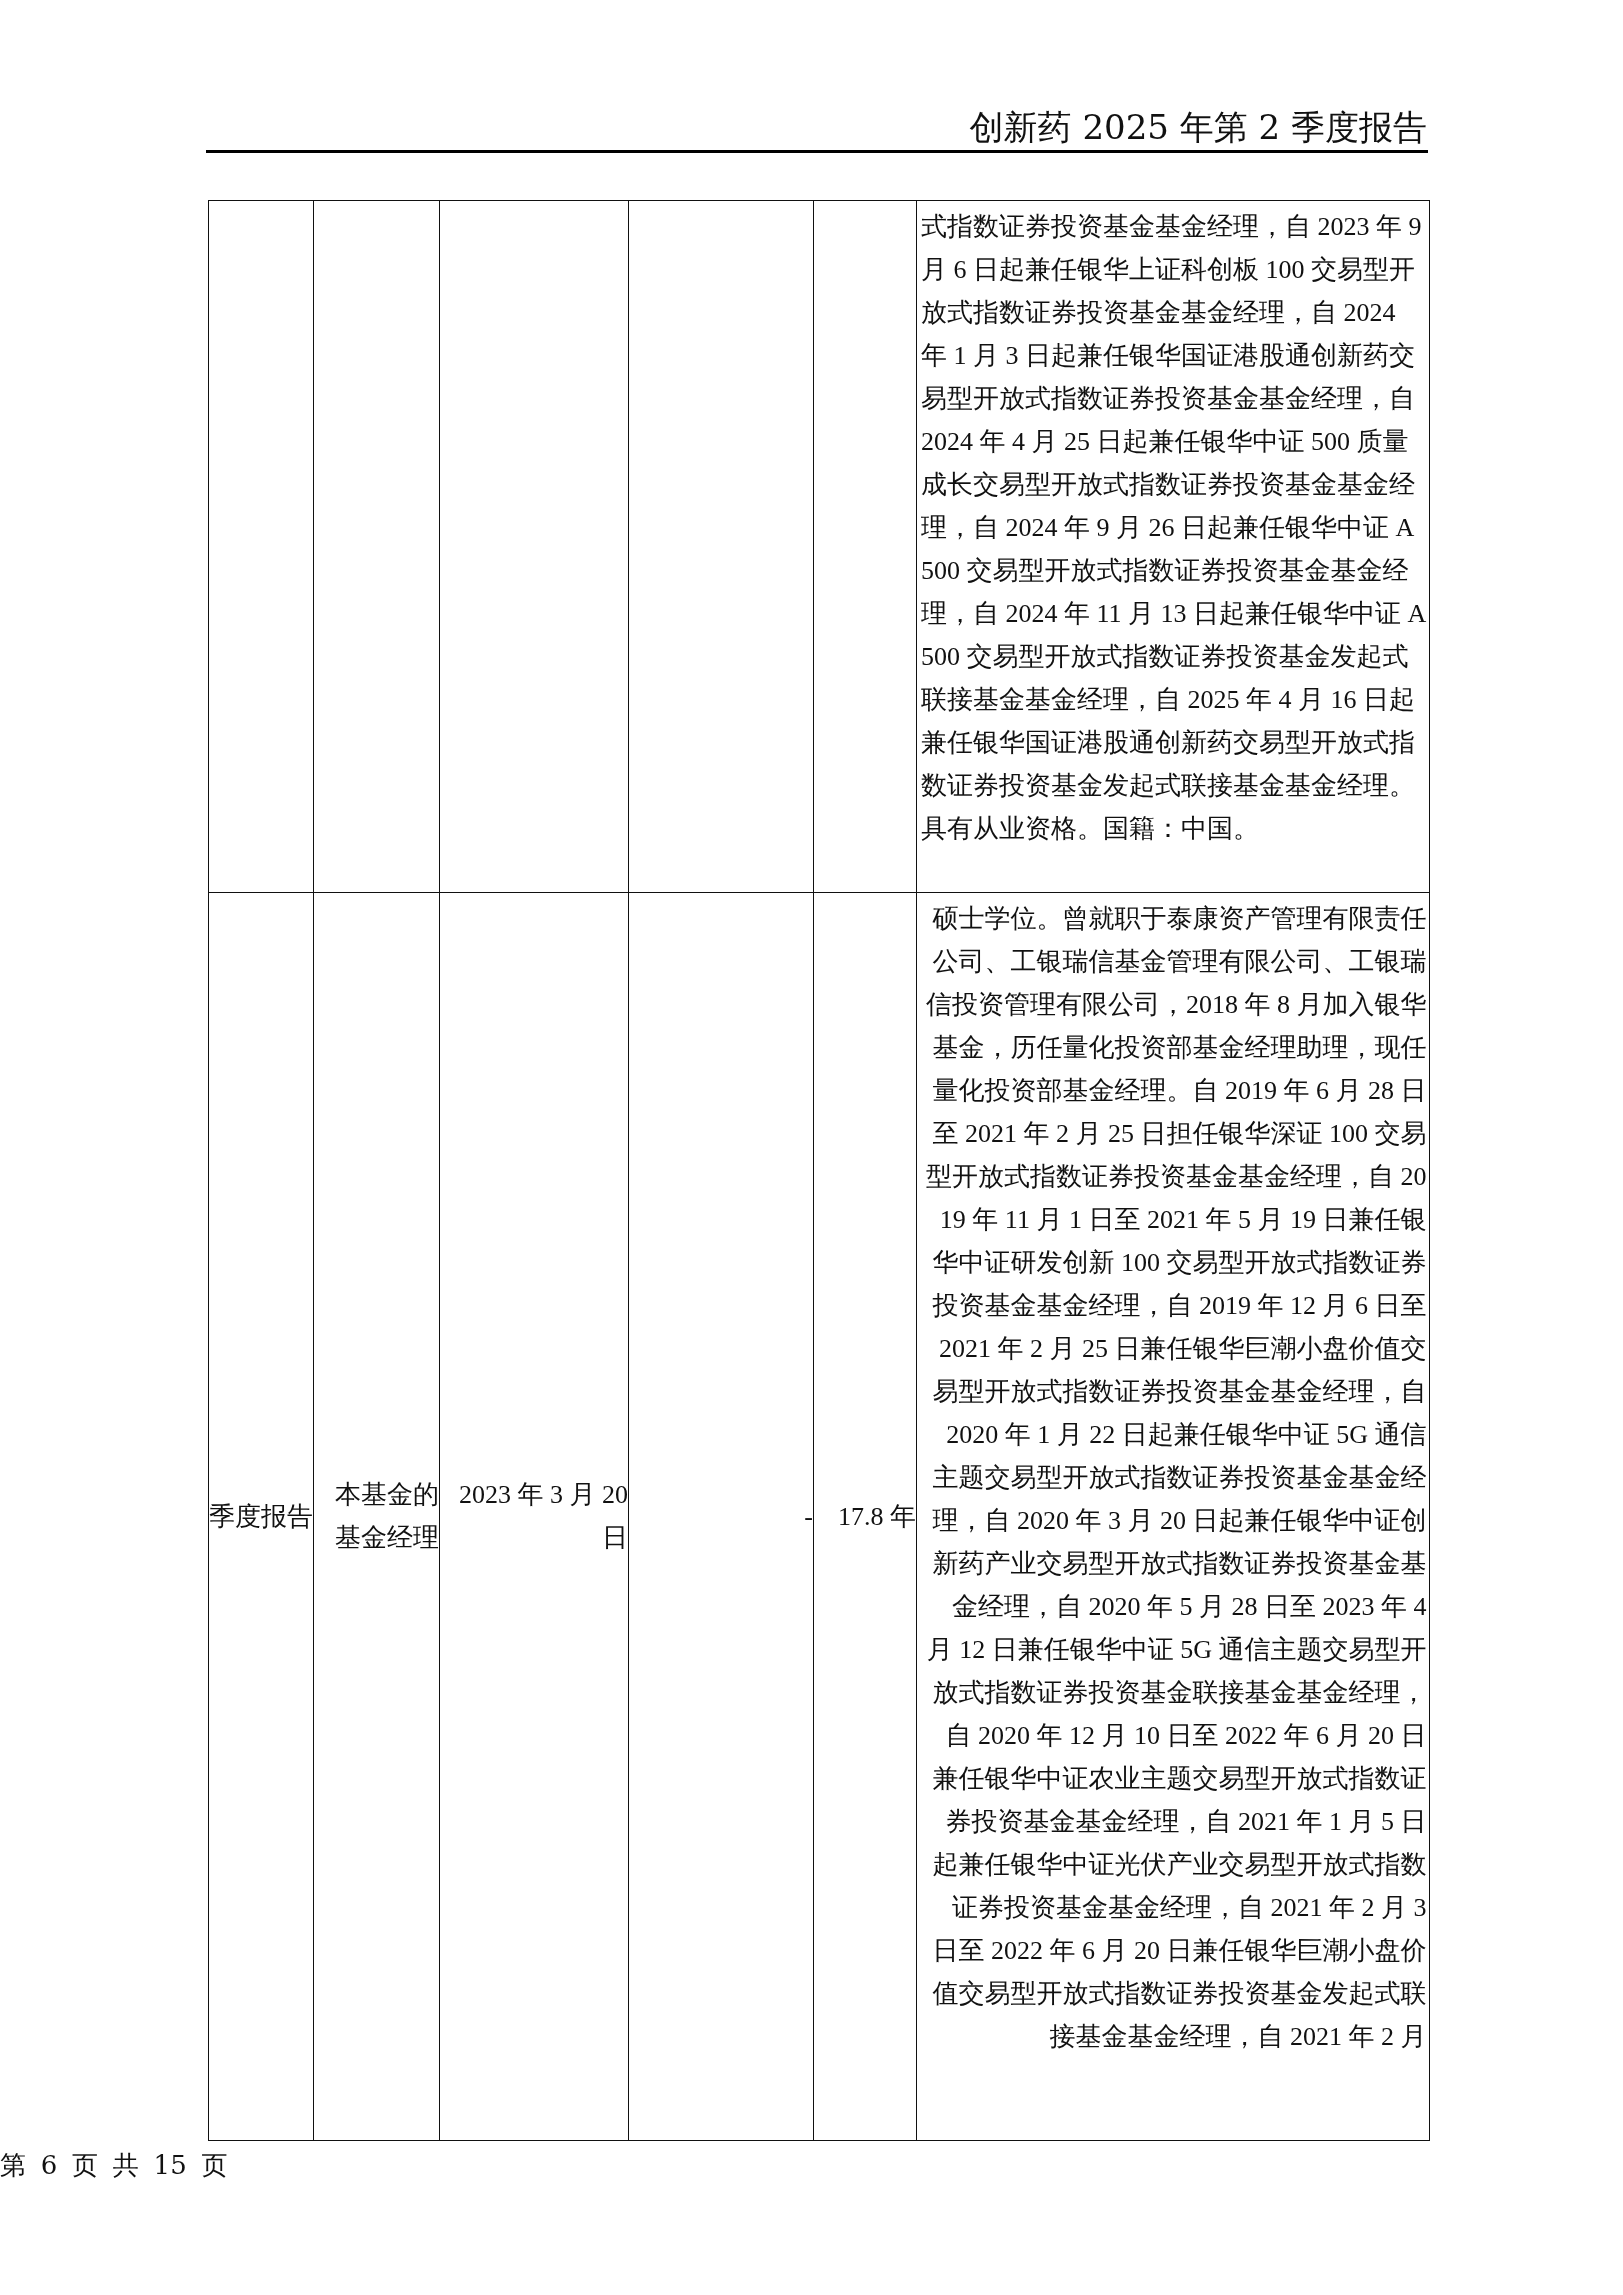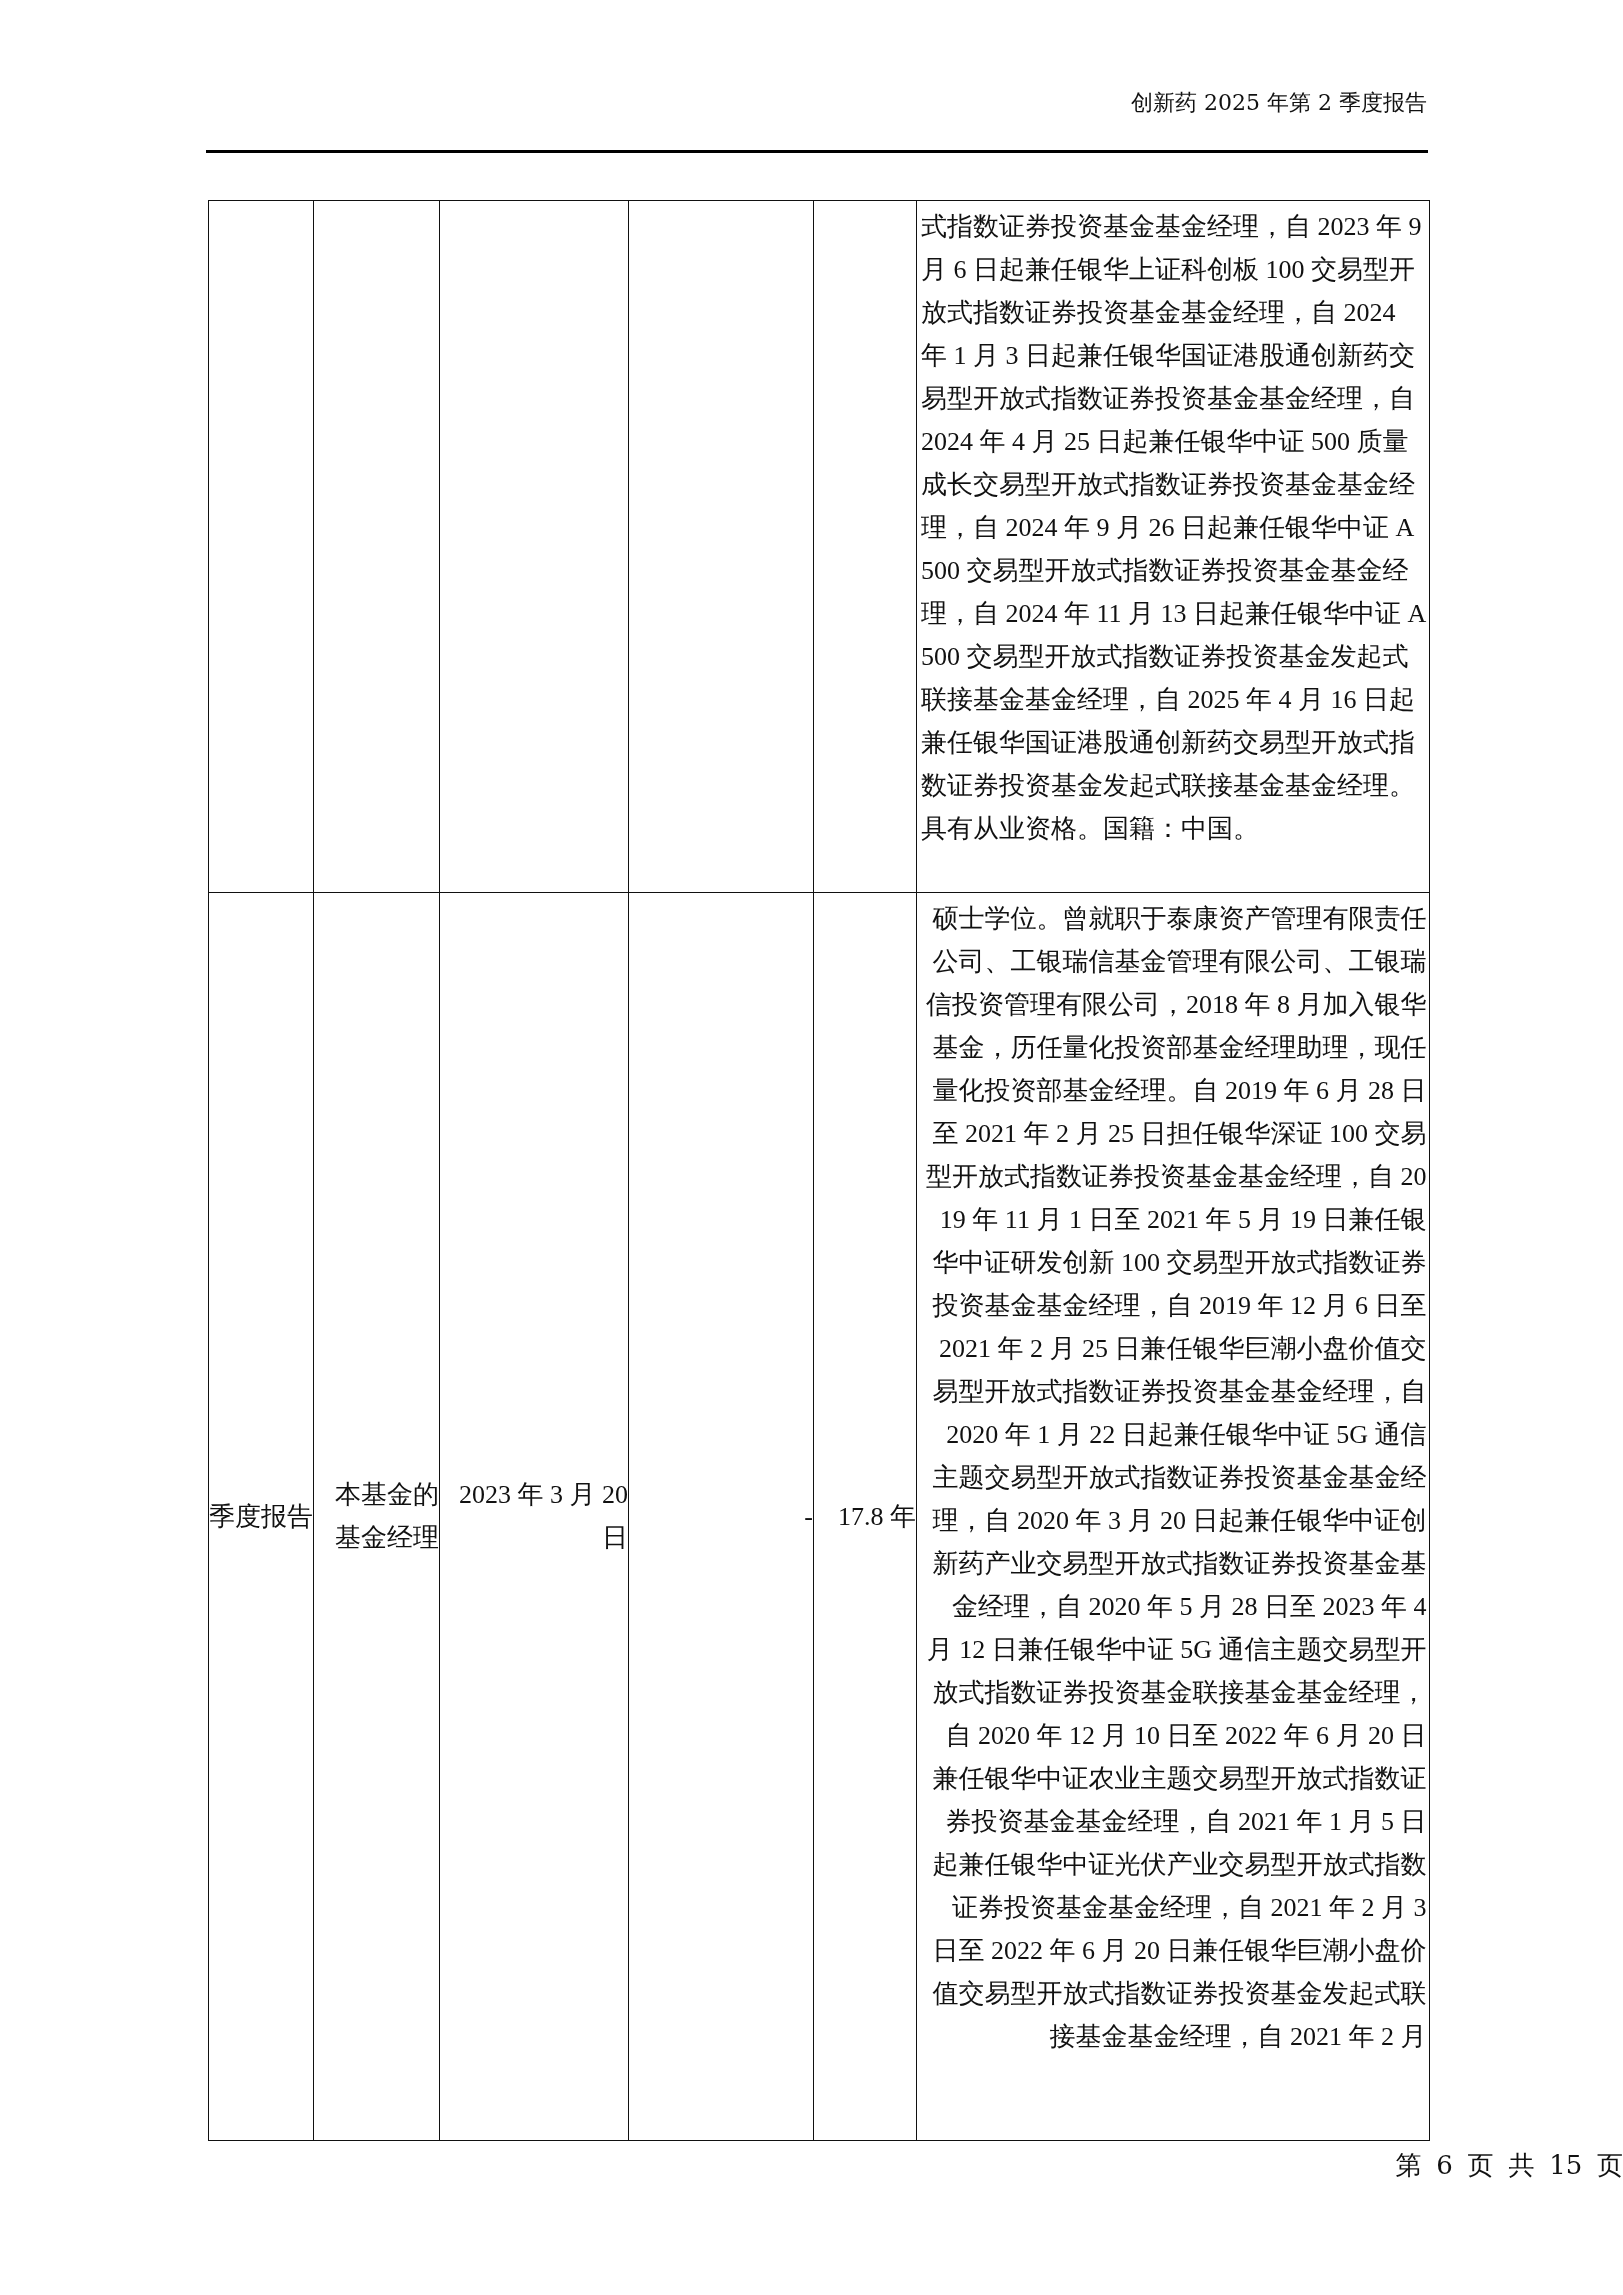--- a/index.html
+++ b/index.html
@@ -1,25 +1,25 @@
 <!DOCTYPE html>
 <html style="font-size:10.5px"><head>
 <meta charset="utf-8">
 <style>
   html, body { margin:0; padding:0; background:#ffffff; }
   body { width:1623px; height:2295px; position:relative; overflow:hidden;
          font-family:"DejaVu Serif","Liberation Serif",serif; color:#111; }
-  .header-title { position:absolute; right:196px; top:88px; font-size:22px; letter-spacing:0px; white-space:nowrap; }
+  .header-title { position:absolute; right:196px; top:105px; font-size:34px; letter-spacing:0px; white-space:nowrap; }
   .header-rule { position:absolute; left:206px; width:1222px; top:150px; height:2.6px; background:#000; }
   table.mgr { position:absolute; left:208px; top:200px; width:1220px; border-collapse:collapse; table-layout:fixed; }
   table.mgr td { border:1.3px solid #111; font-size:26px; line-height:43px; vertical-align:middle; text-align:center; padding:0;font-family:Liberation Serif, serif; }
   table.mgr td.desc { text-align:left; padding:3.9px 2.6px 0 3.9px; vertical-align:top; word-break:break-all; }
   table.mgr tr.r1 td { height:687px; }
   table.mgr tr.r2 td { height:1243px;text-align:right; }
-  .footer { position:absolute; left:0; width:1623px; top:2148px; text-align:right; font-size:26px; word-spacing:6.5px; }
+  .footer { position:absolute; left:0; width:1623px; top:2148px; text-align:left; font-size:26px; word-spacing:6.5px; }
 </style>
 </head>
 <body>
 
 <div class="header-title">创新药 2025 年第 2 季度报告</div>
 <div class="header-rule"></div>
 
 <table class="mgr">
   <colgroup>
     <col style="width:105px">

